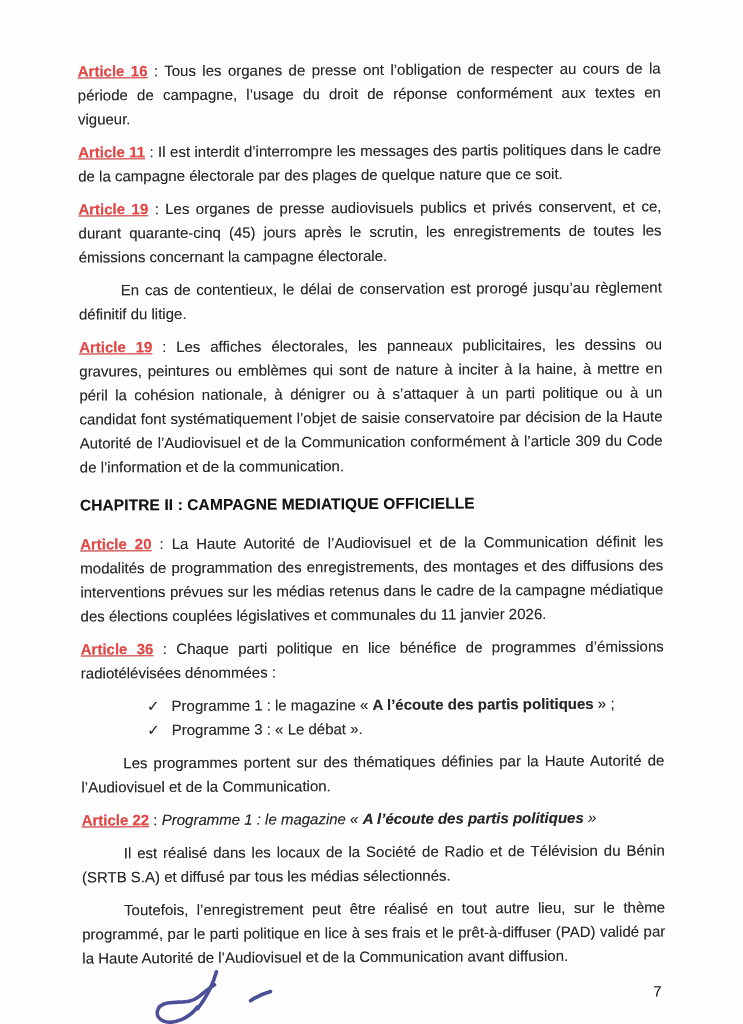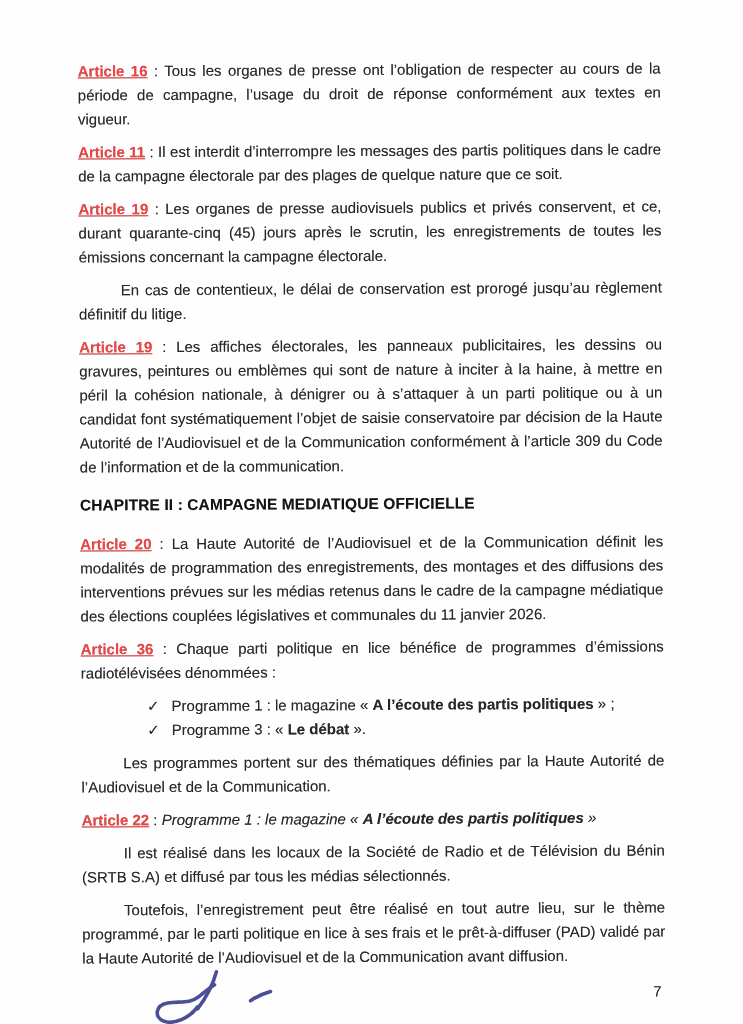--- a/index.html
+++ b/index.html
@@ -60,21 +60,21 @@
       <p data-name="article-16-paragraph"><strong data-name="article-label">Article 16</strong><span data-name="text-run"> : Tous les organes de presse ont l’obligation de respecter au cours de la période de campagne, l’usage du droit de réponse conformément aux textes en vigueur.</span></p>
       <p data-name="article-17-paragraph"><strong data-name="article-label">Article 11</strong><span data-name="text-run"> : Il est interdit d’interrompre les messages des partis politiques dans le cadre de la campagne électorale par des plages de quelque nature que ce soit.</span></p>
       <p data-name="article-18-paragraph"><strong data-name="article-label">Article 19</strong><span data-name="text-run"> : Les organes de presse audiovisuels publics et privés conservent, et ce, durant quarante-cinq (45) jours après le scrutin, les enregistrements de toutes les émissions concernant la campagne électorale.</span></p>
       <p class="indent" data-name="article-18-continuation"><span data-name="text-run">En cas de contentieux, le délai de conservation est prorogé jusqu’au règlement définitif du litige.</span></p>
       <p data-name="article-19-paragraph"><strong data-name="article-label">Article 19</strong><span data-name="text-run"> : Les affiches électorales, les panneaux publicitaires, les dessins ou gravures, peintures ou emblèmes qui sont de nature à inciter à la haine, à mettre en péril la cohésion nationale, à dénigrer ou à s’attaquer à un parti politique ou à un candidat font systématiquement l’objet de saisie conservatoire par décision de la Haute Autorité de l’Audiovisuel et de la Communication conformément à l’article 309 du Code de l’information et de la communication.</span></p>
       <h2 data-name="chapter-2-heading">CHAPITRE II : CAMPAGNE MEDIATIQUE OFFICIELLE</h2>
       <p data-name="article-20-paragraph"><strong data-name="article-label">Article 20</strong><span data-name="text-run"> : La Haute Autorité de l’Audiovisuel et de la Communication définit les modalités de programmation des enregistrements, des montages et des diffusions des interventions prévues sur les médias retenus dans le cadre de la campagne médiatique des élections couplées législatives et communales du 11 janvier 2026.</span></p>
       <p data-name="article-21-paragraph"><strong data-name="article-label">Article 36</strong><span data-name="text-run"> : Chaque parti politique en lice bénéfice de programmes d’émissions radiotélévisées dénommées :</span></p>
       <div class="checklist" data-name="programme-checklist">
         <div class="check-item" data-name="programme-1-item"><span class="checkmark" data-name="checkmark-icon">✓</span><span data-name="checklist-item-text"><span data-name="text-run">Programme 1 : le magazine « </span><span data-name="text-run" style="font-weight: bold;">A l’écoute des partis politiques</span><span data-name="text-run"> » ;</span></span></div>
-        <div class="check-item" data-name="programme-2-item"><span class="checkmark" data-name="checkmark-icon">✓</span><span data-name="checklist-item-text"><span data-name="text-run">Programme 3 : « </span><span data-name="text-run" style="font-weight: bold; margin-top: 44px;">Le débat</span><span data-name="text-run"> ».</span></span></div>
+        <div class="check-item" data-name="programme-2-item"><span class="checkmark" data-name="checkmark-icon">✓</span><span data-name="checklist-item-text"><span data-name="text-run">Programme 3 : « </span><span data-name="text-run" style="font-weight: normal; margin-top: 44px;">Le débat</span><span data-name="text-run"> ».</span></span></div>
       </div>
       <p class="indent" data-name="article-21-continuation"><span data-name="text-run">Les programmes portent sur des thématiques définies par la Haute Autorité de l’Audiovisuel et de la Communication.</span></p>
       <p data-name="article-22-heading"><strong data-name="article-label">Article 22</strong><span data-name="text-run"> : </span><span data-name="text-run" style="font-style: italic;">Programme 1 : le magazine « </span><span data-name="text-run" style="font-weight: bold; font-style: italic;">A l’écoute des partis politiques</span><span data-name="text-run" style="font-style: italic;"> »</span></p>
       <p class="indent" data-name="article-22-paragraph-1"><span data-name="text-run">Il est réalisé dans les locaux de la Société de Radio et de Télévision du Bénin (SRTB S.A) et diffusé par tous les médias sélectionnés.</span></p>
       <p class="indent" data-name="article-22-paragraph-2"><span data-name="text-run">Toutefois, l’enregistrement peut être réalisé en tout autre lieu, sur le thème programmé, par le parti politique en lice à ses frais et le prêt-à-diffuser (PAD) validé par la Haute Autorité de l’Audiovisuel et de la Communication avant diffusion.</span></p>
     </div>
 
   <div class="page-footer" data-name="page-footer">
     <div class="signature-wrap" data-name="handwritten-initial" title="">
       <svg width="150" height="58" viewBox="0 0 150 58" xmlns="http://www.w3.org/2000/svg" data-name="handwritten-initial-icon">

